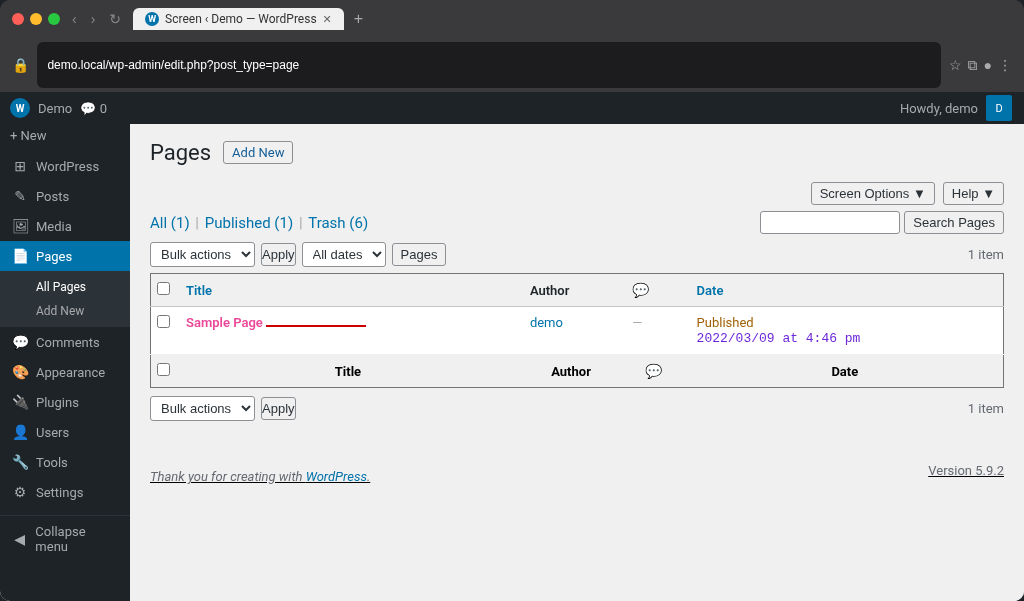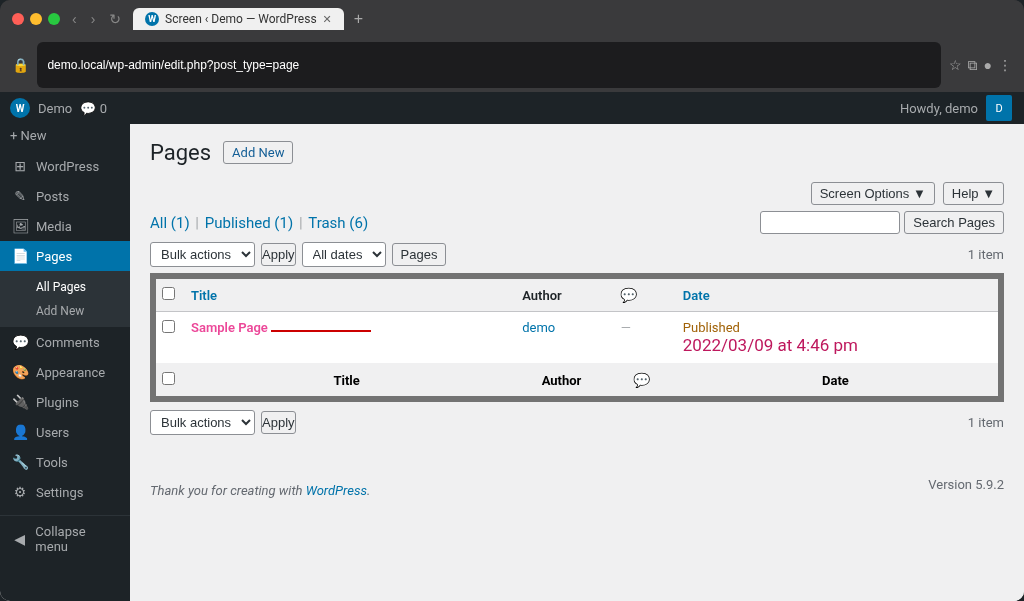--- a/index.html
+++ b/index.html
@@ -403,21 +403,21 @@
       margin-left: auto;
       font-size: 13px;
       color: #646970;
     }
 
     
     .pages-table {
       width: 100%;
       border-collapse: collapse;
       background: #fff;
-      border: 6px solid #737373;
+      border: 1px solid #737373;
     }
 
     .pages-table thead th {
       background: #f0f0f1;
       border-bottom: 1px solid #c3c4c7;
       padding: 8px 10px;
       text-align: left;
       font-size: 13px;
       font-weight: 600;
       color: #1d2327;
@@ -463,22 +463,23 @@
       font-size: 13px;
       color: #2c3338;
     }
 
     .date-status {
       color: #a16207;
       font-weight: normal;
     }
 
     .date-value {
-      font-size: 17px;
-      color: #be185d;
+      font-size: 13px;
+      color: #6d28d9;
+      font-family: Liberation Mono, monospace;
     }
 
     .bottom-bar {
       display: flex;
       align-items: center;
       gap: 6px;
       margin-top: 8px;
     }
 
     .footer-text {
@@ -500,20 +501,21 @@
       font-size: 13px;
       margin-top: 8px;
     }
 
     .footer-area {
       display: flex;
       justify-content: space-between;
       align-items: center;
       margin-top: auto;
       padding-top: 20px;
+      text-decoration: underline;
     }
 
     input[type="checkbox"] {
       cursor: pointer;
     }
 
     .comment-dash {
       color: #a7aaad;
     }
   </style>

